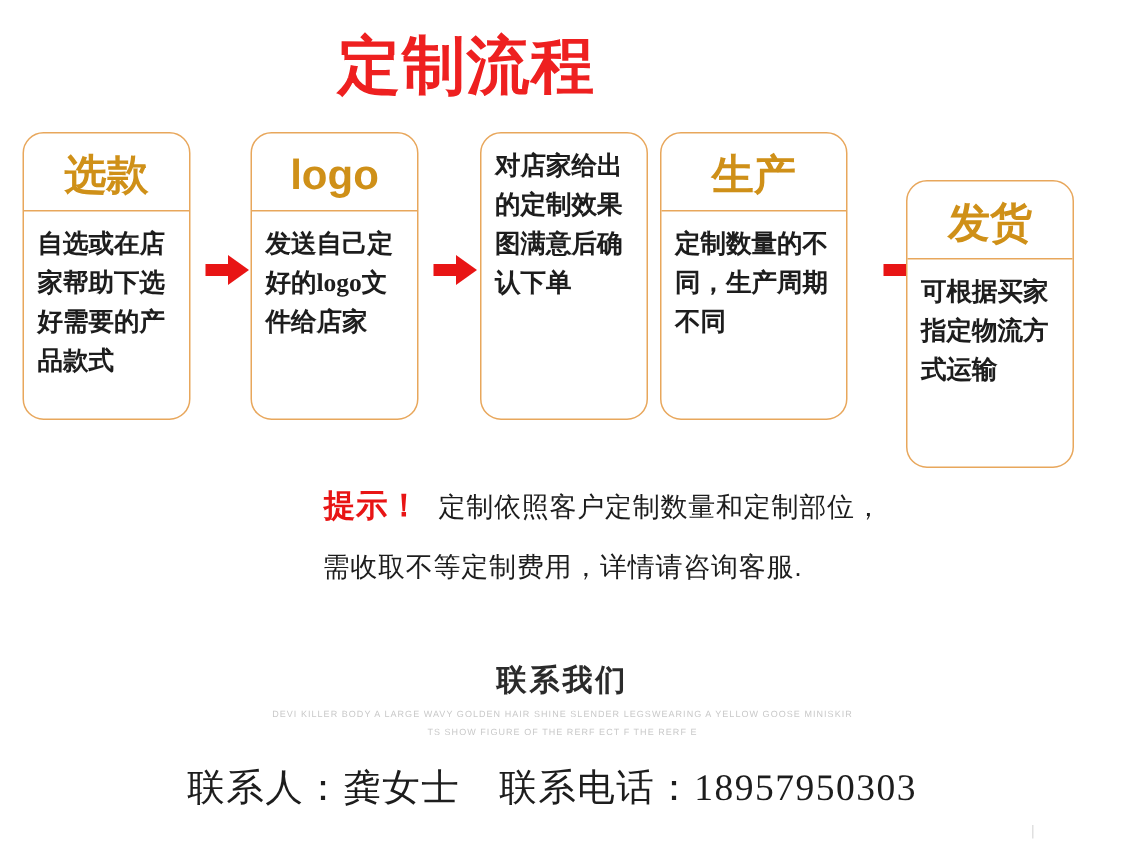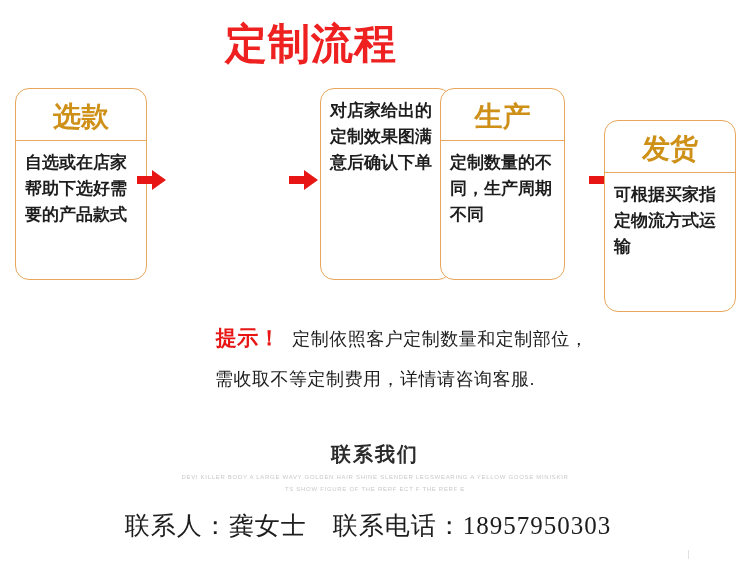--- a/index.html
+++ b/index.html
@@ -34,21 +34,21 @@
   .flow-row {
     position: absolute;
     top: 88px;
     left: 0;
     width: 750px;
     height: 196px;
   }
   .flow-step {
     position: absolute;
     top: 0;
-    width: 132px;
+    width: 112px;
     height: 192px;
     border: 1px solid #e8a75c;
     border-radius: 14px;
     box-sizing: border-box;
     background: #ffffff;
   }
   .flow-step.s0 { left: 15px; }
   .flow-step.s1 { left: 167px; }
   .flow-step.s2 { left: 320px; }
   .flow-step.s3 { left: 440px; width: 125px; }
@@ -204,20 +204,28 @@
     <div class="step-body">
       <div class="step-body-text">自选或在店家帮助下选好需要的产品款式</div>
     </div>
   </div>
 
   <div class="flow-arrow a0">
     <div class="shaft"></div>
     <div class="head"></div>
   </div>
 
+  <div class="flow-step s1">
+    <div class="step-head">
+      <span class="step-head-text">logo</span>
+    </div>
+    <div class="step-body">
+      <div class="step-body-text">发送自己定好的logo文件给店家</div>
+    </div>
+  </div>
 
   <div class="flow-arrow a1">
     <div class="shaft"></div>
     <div class="head"></div>
   </div>
 
   <div class="flow-step s2">
     <div class="step-body">
       <div class="step-body-text">对店家给出的定制效果图满意后确认下单</div>
     </div>

